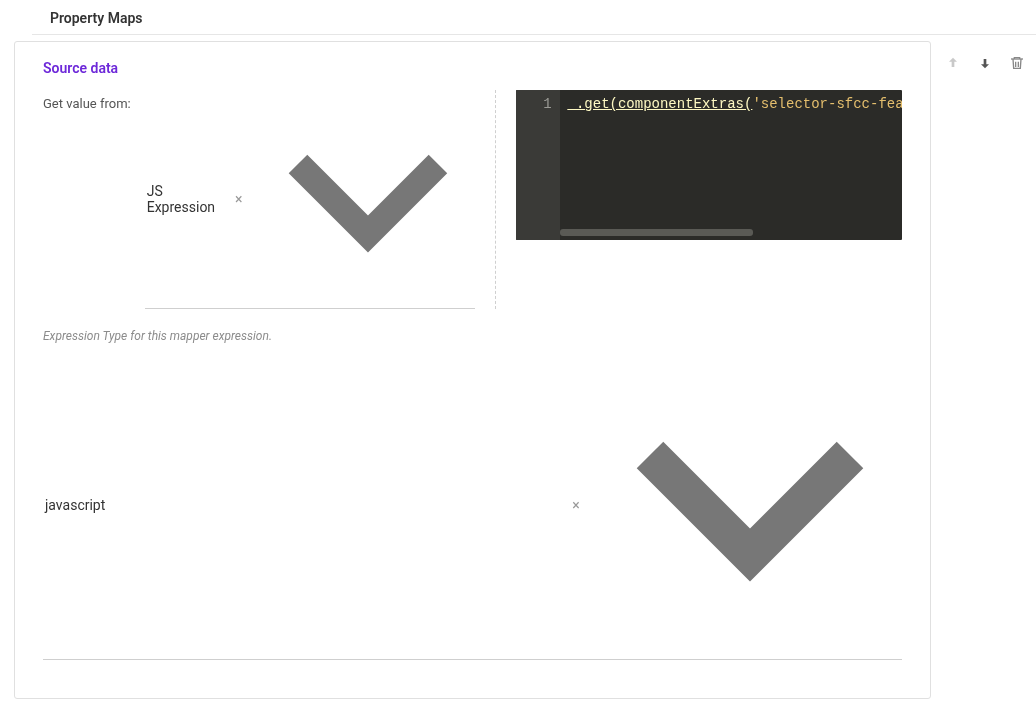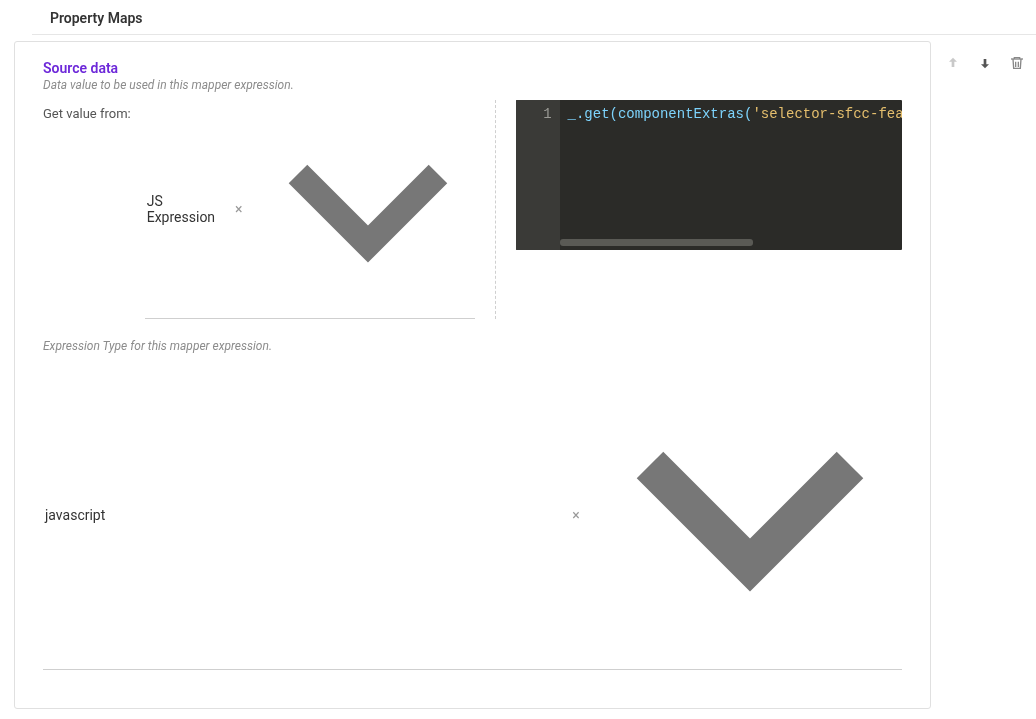--- a/index.html
+++ b/index.html
@@ -13,55 +13,54 @@
   .main-row { display: flex; align-items: flex-start; padding: 0 14px; gap: 14px; }
   .card {
     flex: 1; border: 1px solid #e0e0e0; border-radius: 3px; padding: 18px 28px;
     background: #fff;
   }
   .side-actions { display: flex; gap: 16px; padding-top: 14px; color: #888; }
   .side-actions .ico { width: 16px; height: 16px; cursor: pointer; }
   .field-block { margin-bottom: 20px; }
   .field-title { font-size: 14px; font-weight: 600; color: #6d28d9; }
   .field-help { font-size: 12px; font-style: italic; color: #8c8c8c; margin-top: 2px; }
-  .inline-row { display: flex; align-items: flex-start; gap: 14px; margin-top: 8px; }
+  .inline-row { display: flex; align-items: flex-start; gap: 14px; margin-top: 14px; }
   .inline-label { font-size: 13px; color: #555; padding-top: 6px; white-space: nowrap; }
   .select {
     display: flex; align-items: center; border-bottom: 1px solid #cfcfcf;
     padding: 4px 2px; min-width: 200px; gap: 16px;
   }
   .select.wide { width: 100%; }
   .select-value { flex: 1; font-size: 14px; color: #333; }
   .select-clear { color: #999; font-size: 14px; cursor: pointer; padding: 0 4px; }
   .select-caret { color: #777; }
   .vr { width: 1px; border-right: 1px dashed #cfcfcf; align-self: stretch; margin: 0 6px; }
   .editor-dark {
     background: #2b2b28; border-radius: 1px; width: 516px; height: 150px;
     font-family: "SFMono-Regular", Consolas, "Liberation Mono", Menlo, monospace;
     font-size: 14px; color: #eee; position: relative; display: flex; overflow: hidden;
   }
   .gutter-dark { width: 44px; background: #3a3a37; color: #9a9a95; text-align: right; padding: 6px 8px 0 0; }
   .code-dark { flex: 1; padding: 6px 8px; white-space: nowrap; overflow: hidden; }
-  .tok-plain { color: #7dd3fc; }
+  .tok-plain { color: #fef9c3; text-decoration: underline; }
   .tok-str { color: #e4be6d; }
   .scroll-hbar { position: absolute; bottom: 4px; left: 44px; right: 8px; height: 7px; background: transparent; }
   .scroll-hbar .thumb { position: absolute; left: 0; width: 58%; height: 100%; background: #5a5a55; border-radius: 3px; }
   .ico svg { width: 100%; height: 100%; display: block; }
 </style>
 </head>
 <body>
 
 <div class="section-title divider-under-title">Property Maps</div>
 
 <div class="main-row">
   <div class="card">
 
     <div class="field-block">
       <div class="field-title">Source data</div>
-      <div class="field-help">Data value to be used in this mapper expression.</div>
       <div class="inline-row">
         <div class="inline-label">Get value from:</div>
         <div class="select">
           <span class="select-value">JS Expression</span>
           <span class="select-clear">×</span>
           <span class="select-caret ico">
             <svg viewBox="0 0 12 12">
                 <path d="M2 4 L6 8 L10 4" fill="none" stroke="#777" stroke-width="1.5"></path>
               </svg>
           </span>

